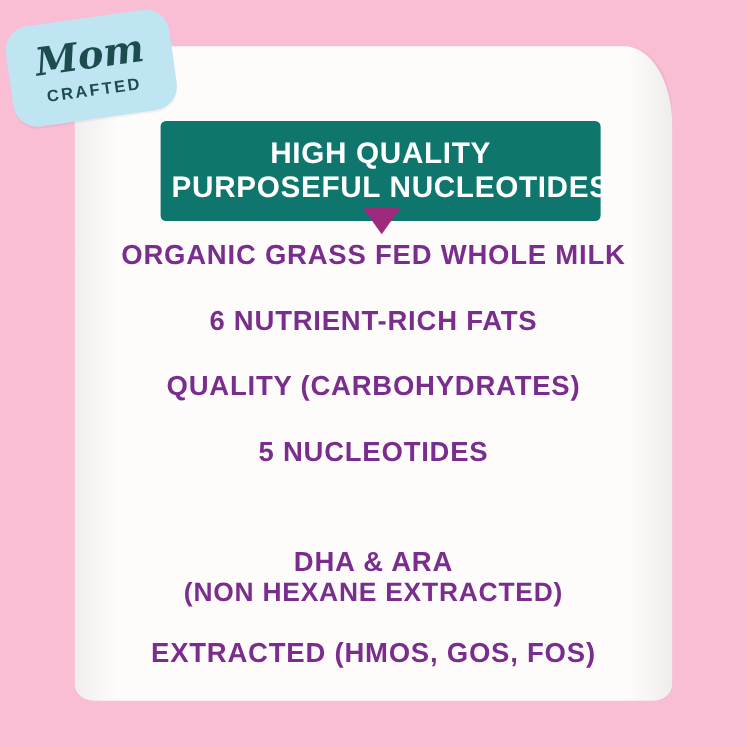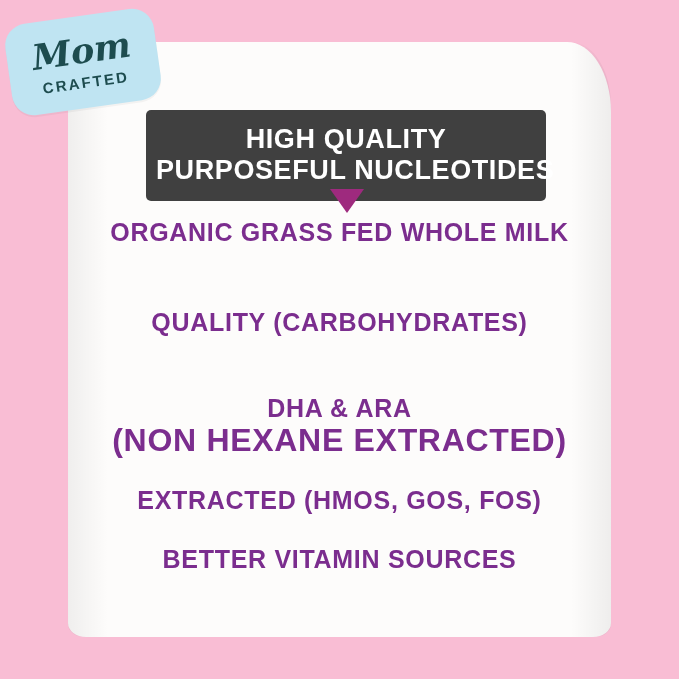--- a/index.html
+++ b/index.html
@@ -87,21 +87,21 @@
     letter-spacing: 2.2px;
     color: #1d4c4f;
   }
 
   
   #banner {
     position: absolute;
     left: 146px;
     top: 110px;
     width: 400px;
-    background: #404040;
+    background: #0f766e;
     border-radius: 5px;
     padding: 14px 10px 14px 10px;
     text-align: center;
     box-sizing: border-box;
   }
   #banner .line {
     color: #ffffff;
     font-family: "Liberation Sans", sans-serif;
     font-weight: bold;
     font-size: 27px;
@@ -134,22 +134,22 @@
   .item {
     color: #7b2d8e;
     font-family: "Liberation Sans", sans-serif;
     font-weight: bold;
     font-size: 25px;
     letter-spacing: 0.7px;
     line-height: 1.18;
     text-align: center;
     white-space: nowrap;
   }
-  .item.two-line { line-height: 1.1; }
-  .item .sub { display: block; font-size: 32px; }
+  .item.two-line { line-height: 1.1; margin-top: 44px; }
+  .item .sub { display: block; font-size: 24px; }
   .gap-1 { height: 30px; }
   .gap-2 { height: 28px; }
 </style>
 </head>
 <body>
 
 <div id="stage">
 
   <div id="can"></div>
   <div id="can-shade-left"></div>
@@ -162,27 +162,28 @@
 
   <div id="banner">
     <div class="line">HIGH QUALITY</div>
     <div class="line">PURPOSEFUL NUCLEOTIDES</div>
   </div>
   <div id="banner-tail"></div>
 
   <div id="list">
     <div class="item">ORGANIC GRASS FED WHOLE MILK</div>
     <div class="gap-1"></div>
+    <div class="item">6 NUTRIENT-RICH FATS</div>
     <div class="gap-1"></div>
     <div class="item">QUALITY (CARBOHYDRATES)</div>
     <div class="gap-1"></div>
+    <div class="item">5 NUCLEOTIDES</div>
     <div class="gap-2"></div>
     <div class="item two-line">
       <span>DHA &amp; ARA</span>
       <span class="sub">(NON HEXANE EXTRACTED)</span>
     </div>
     <div class="gap-2"></div>
     <div class="item">EXTRACTED (HMOS, GOS, FOS)</div>
     <div class="gap-1"></div>
-    <div class="item">BETTER VITAMIN SOURCES</div>
   </div>
 
 </div>
 
 </body></html>

